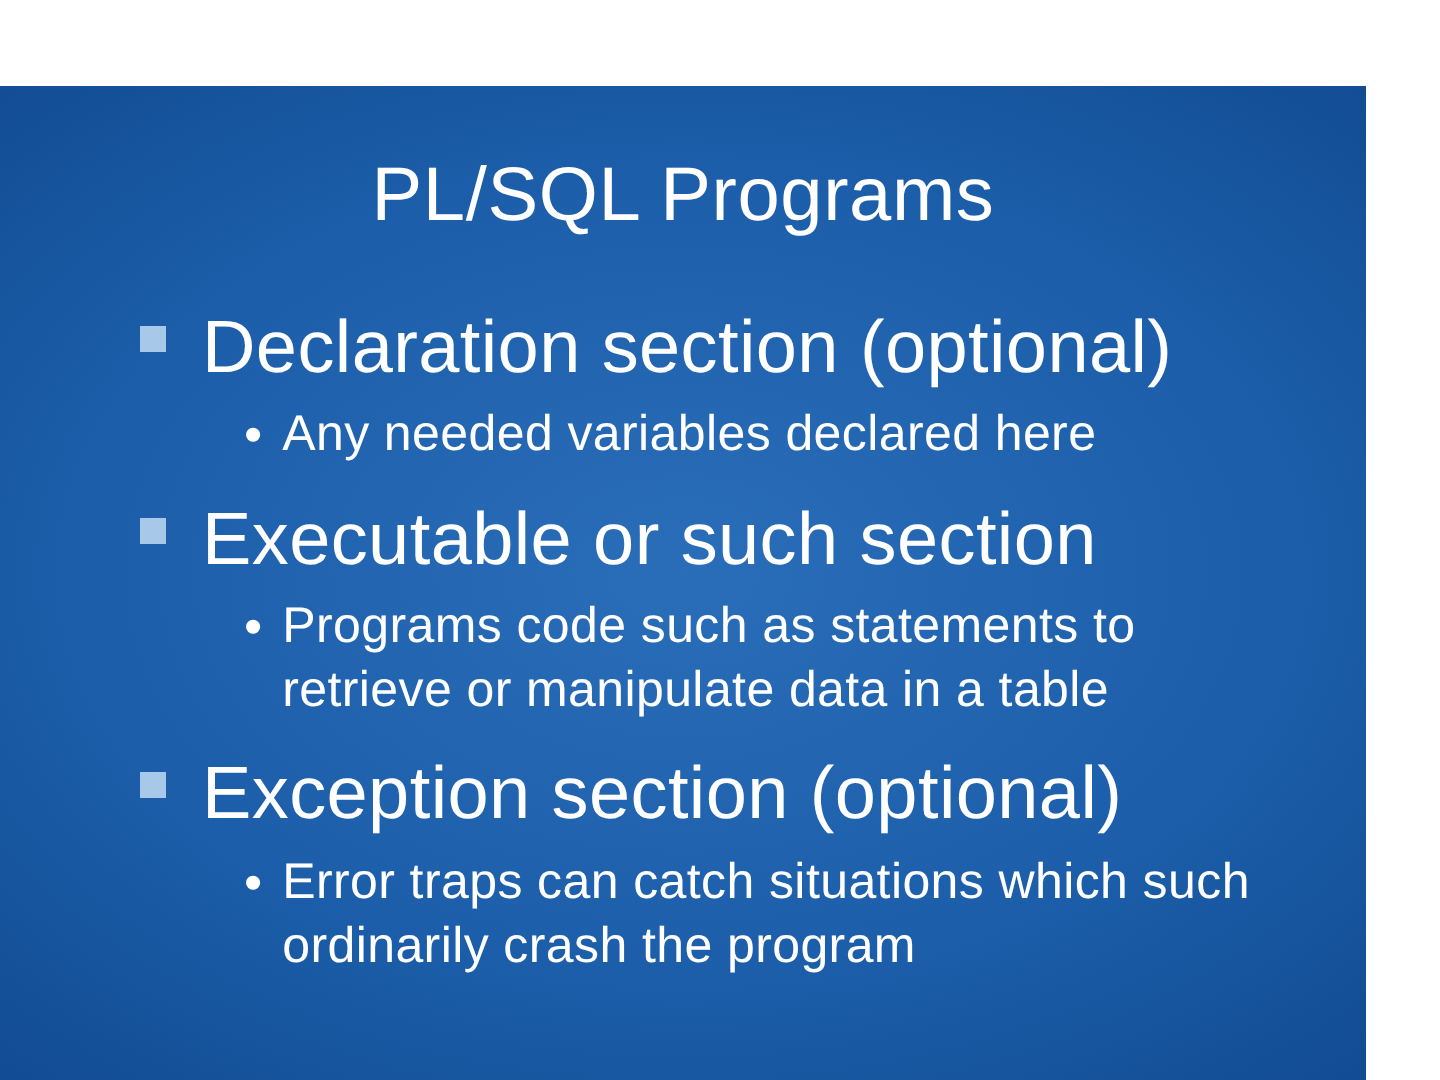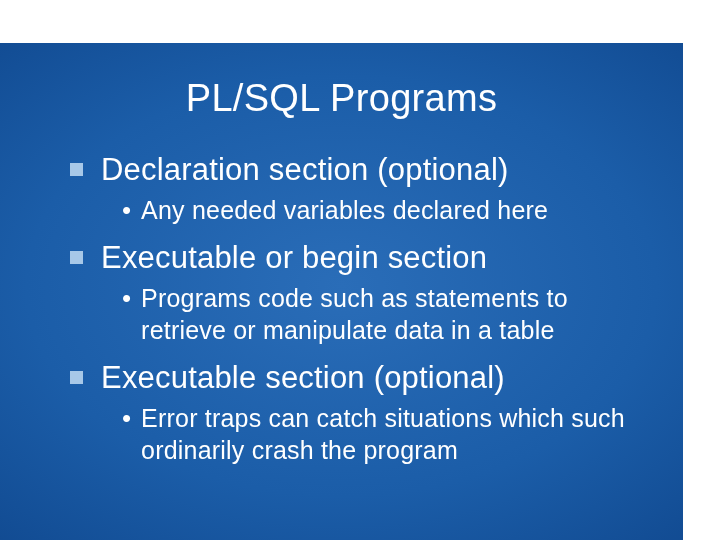--- a/index.html
+++ b/index.html
@@ -39,21 +39,21 @@
   }
   .sq {
     width: 13px;
     height: 13px;
     background: #a7c8e8;
     flex: 0 0 13px;
     margin-top: 13px;
     margin-right: 18px;
   }
   .lvl1-text {
-    font-size: 31px;
+    font-size: 37px;
     line-height: 1.28;
     letter-spacing: 0.2px;
   }
   .lvl2 {
     display: flex;
     align-items: flex-start;
     margin-left: 52px;
     margin-top: 4px;
     margin-bottom: 8px;
   }
@@ -82,30 +82,30 @@
       <div class="sq"></div>
       <div class="lvl1-text">Declaration section (optional)</div>
     </div>
     <div class="lvl2">
       <div class="dot">•</div>
       <div class="lvl2-text">Any needed variables declared here</div>
     </div>
 
     <div class="lvl1">
       <div class="sq"></div>
-      <div class="lvl1-text">Executable or begin section</div>
+      <div class="lvl1-text">Executable or such section</div>
     </div>
     <div class="lvl2">
       <div class="dot">•</div>
       <div class="lvl2-text">Programs code such as statements to retrieve or manipulate data in a table</div>
     </div>
 
     <div class="lvl1">
       <div class="sq"></div>
-      <div class="lvl1-text">Executable section (optional)</div>
+      <div class="lvl1-text">Exception section (optional)</div>
     </div>
     <div class="lvl2">
       <div class="dot">•</div>
       <div class="lvl2-text">Error traps can catch situations which such ordinarily crash the program</div>
     </div>
 
   </div>
 
 </div>
 

